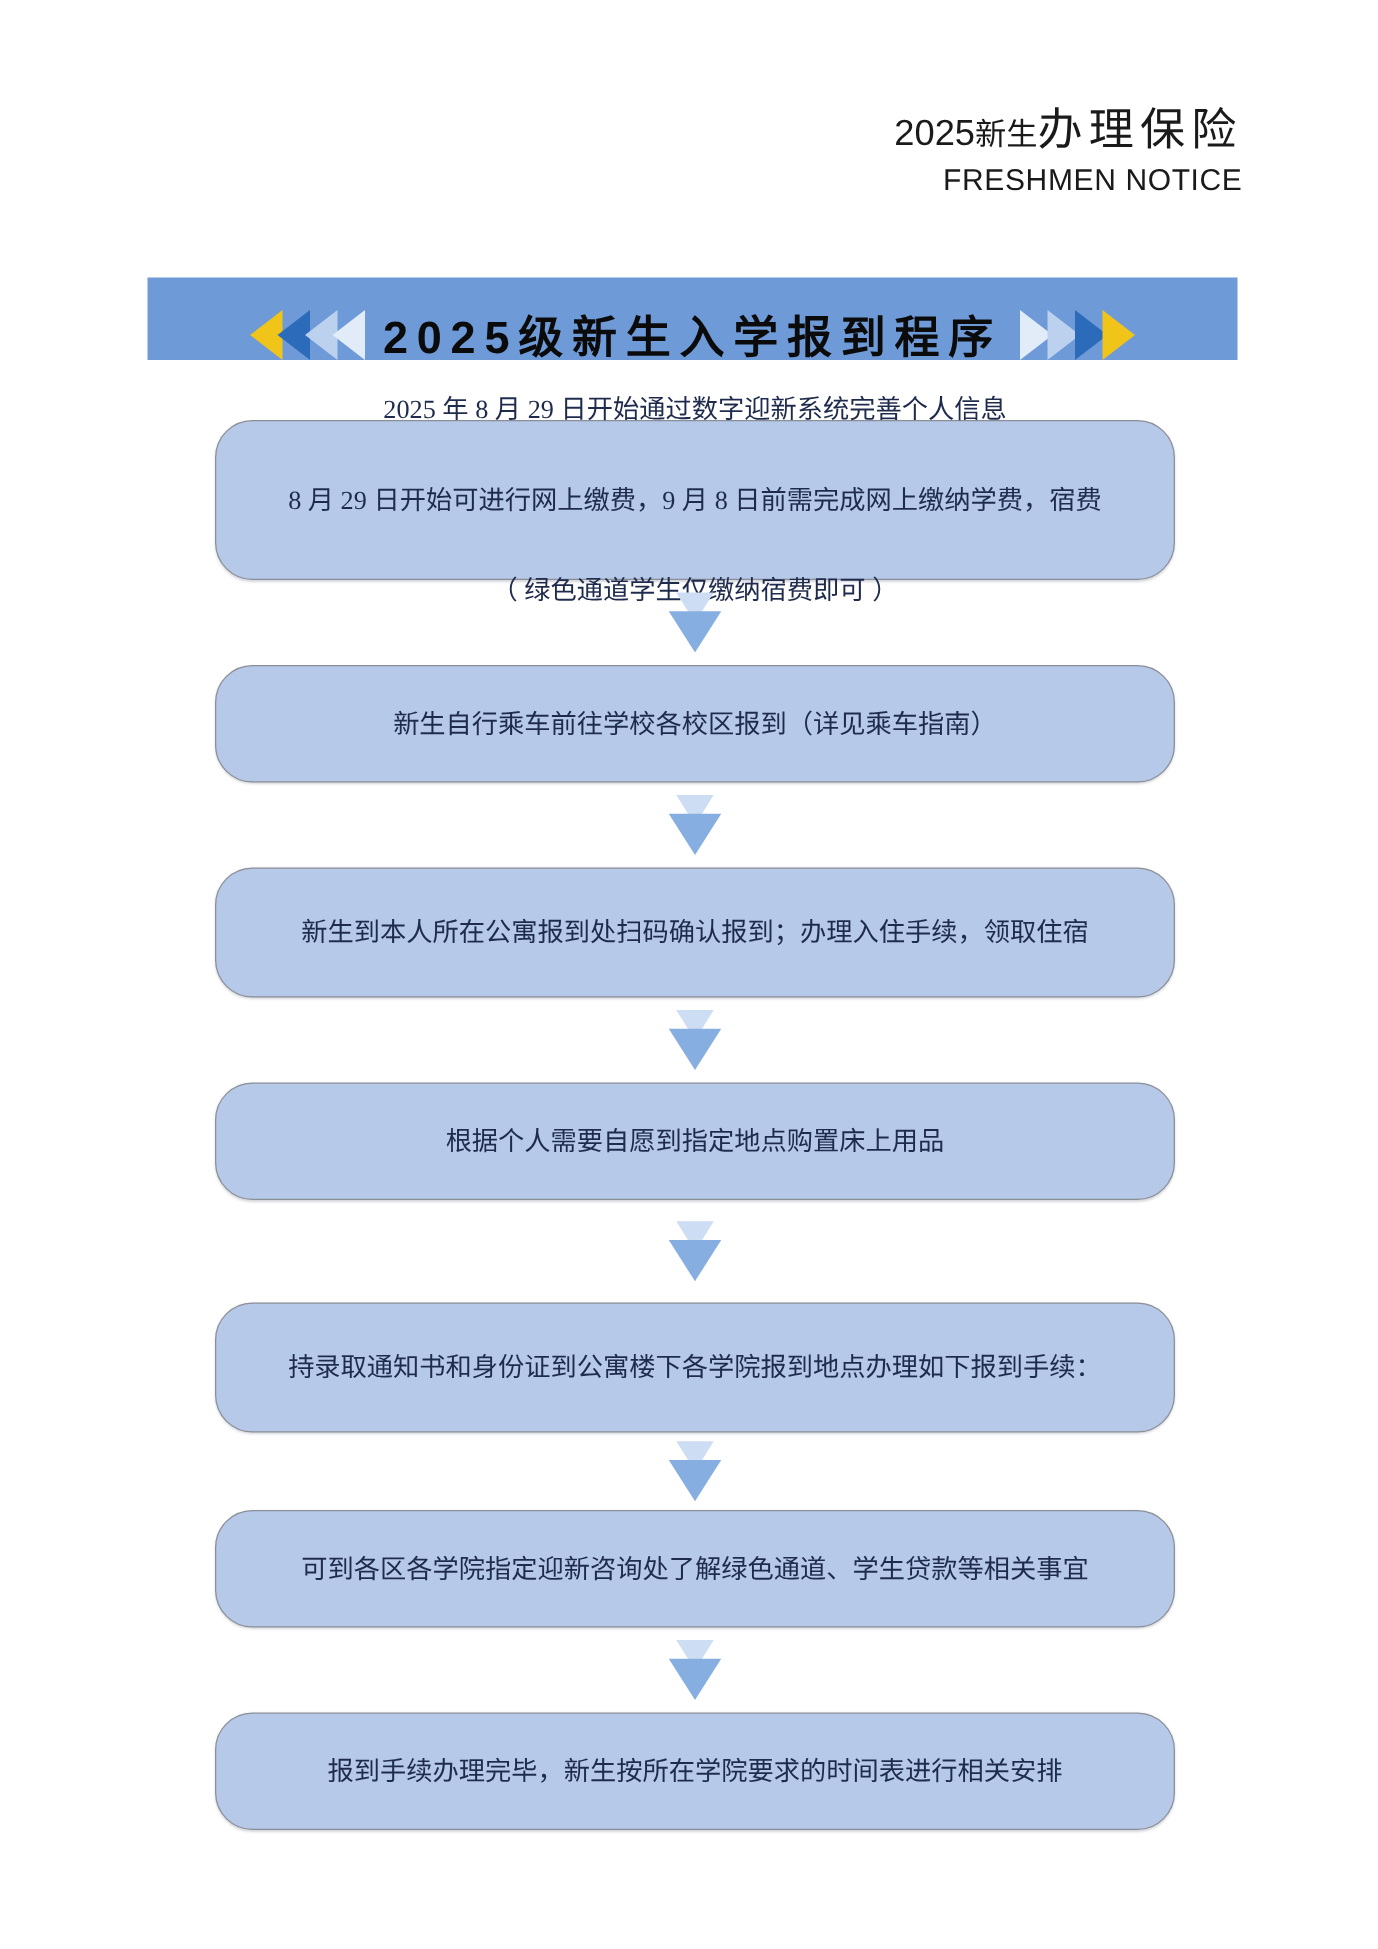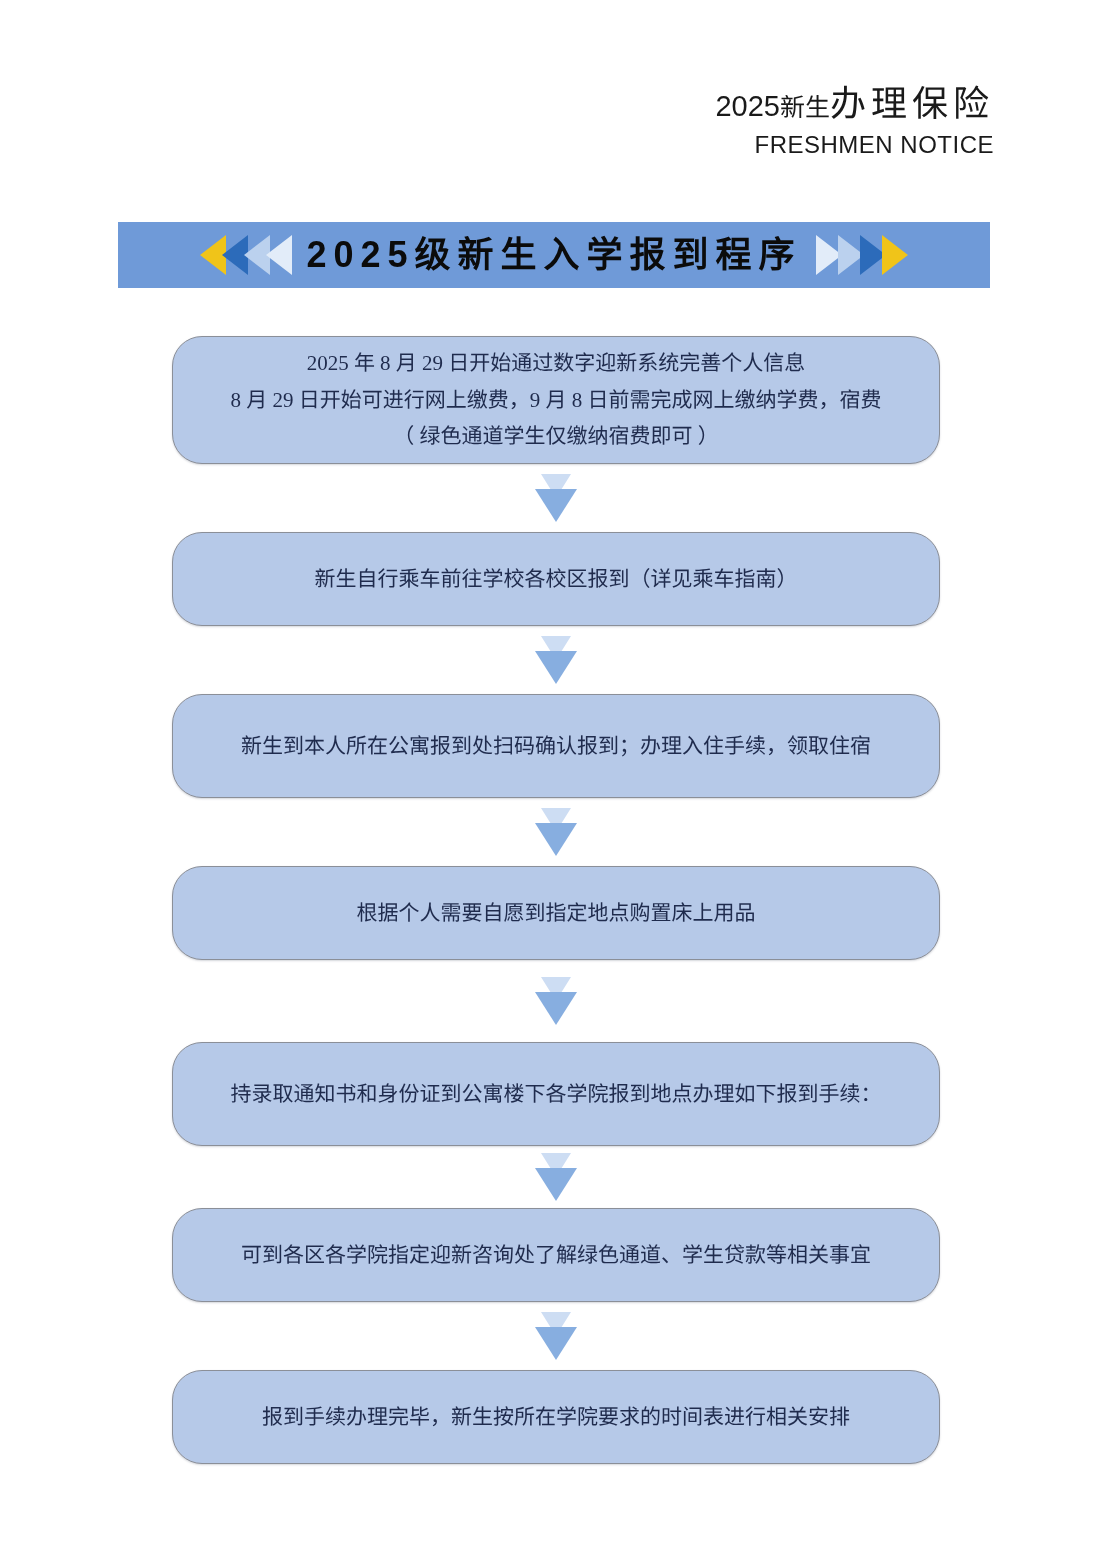--- a/index.html
+++ b/index.html
@@ -61,21 +61,21 @@
 
   
   .banner {
     position: absolute;
     left: 118px;
     top: 222px;
     width: 872px;
     height: 66px;
     background: #6f9ad8;
     display: flex;
-    align-items: center;
+    align-items: flex-end;
     justify-content: center;
     box-sizing: border-box;
   }
   .banner-arrows {
     display: flex;
     align-items: center;
     flex: 0 0 auto;
   }
   .banner-arrows.left { margin-right: 16px; }
   .banner-arrows.right { margin-left: 16px; }
@@ -118,20 +118,21 @@
     color: #1f2b4d;
     display: flex;
     flex-direction: column;
     align-items: center;
     justify-content: center;
     text-align: center;
     font-size: 21px;
     line-height: 1.75;
     box-shadow: 0 1px 2px rgba(60, 70, 90, 0.22);
     padding: 10px 24px;
+    gap: 36px;
   }
   .node .ln { display: block; white-space: nowrap; }
 
   .node.h3 { height: 128px; }
   .node.h2 { height: 104px; }
   .node.h1 { height: 94px; }
 
   
   .connector {
     position: relative;

